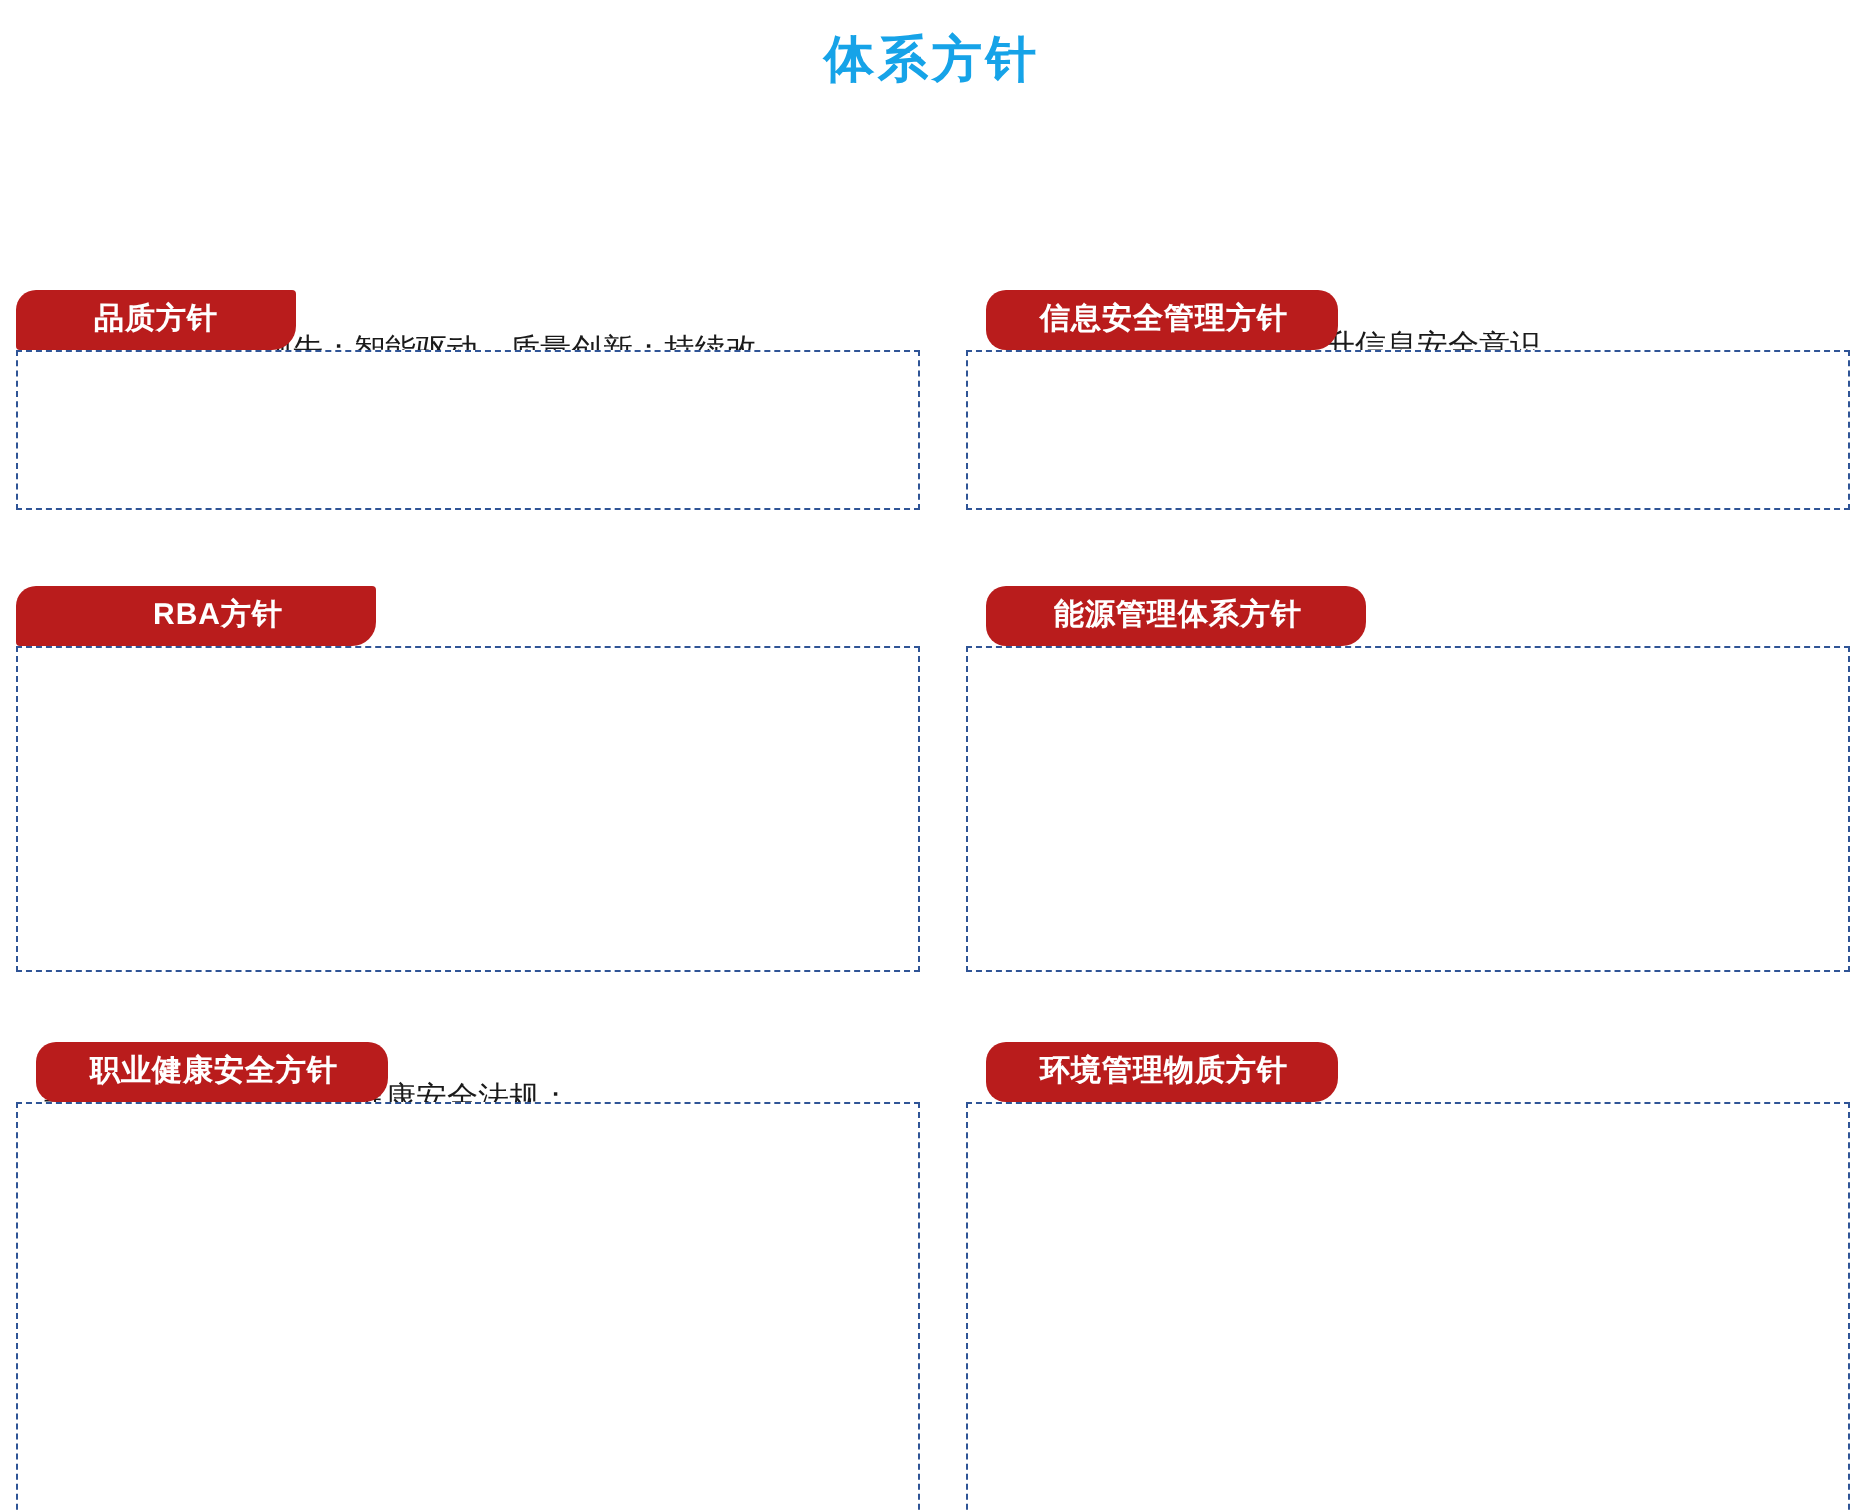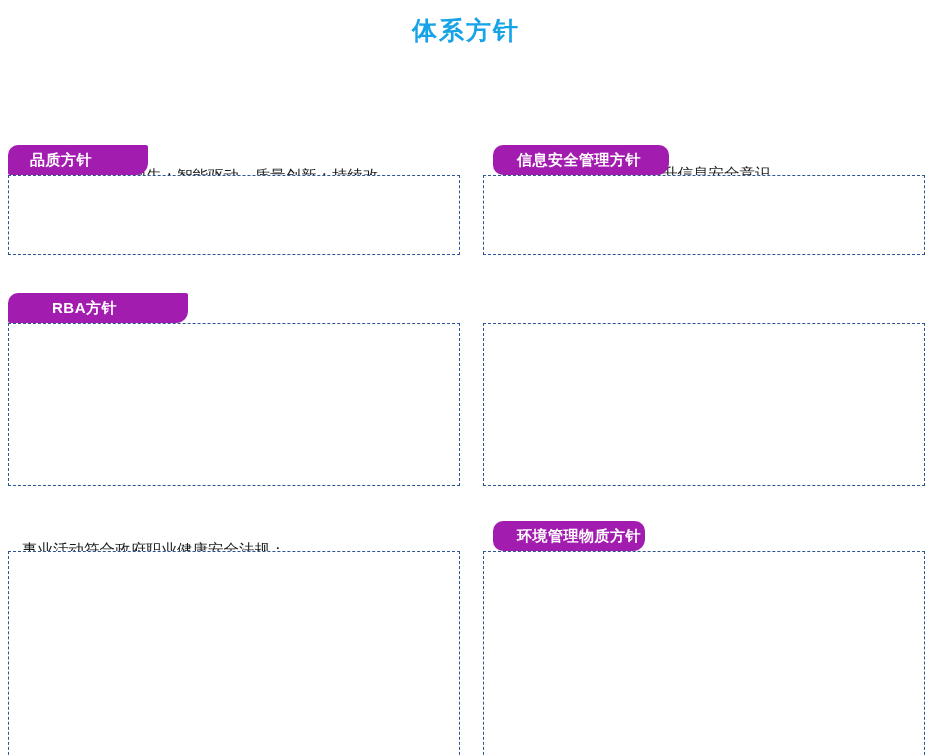--- a/index.html
+++ b/index.html
@@ -32,31 +32,32 @@
     width: 932px;
   }
 
   .card {
     position: absolute;
   }
 
   .card-badge {
     position: absolute;
     top: 0;
-    background: #a21caf;
+    background: #b91c1c;
     color: #ffffff;
     font-size: 15px;
     font-weight: bold;
     line-height: 30px;
     height: 30px;
     padding: 0 22px 0 22px;
     border-radius: 10px 2px 12px 2px;
     white-space: nowrap;
     z-index: 3;
     box-sizing: border-box;
+    text-align: center;
     letter-spacing: 0.5px;
   }
   .card-badge.pill {
     border-radius: 10px 10px 12px 10px;
     padding-left: 24px;
   }
 
   .card-body {
     position: absolute;
     top: 30px;
@@ -102,21 +103,21 @@
   #card-energy         { left: 483px; top: 230px; width: 442px; height: 193px; }
   #card-energy .card-badge { left: 10px; width: 190px; }
   #card-energy .card-text  { padding-top: 30px; padding-left: 24px; }
 
   
   #card-ohs            { left: 8px;   top: 458px; width: 452px; height: 254px; }
   #card-ohs .card-badge { left: 10px; width: 176px; }
   #card-ohs .card-text  { padding-top: 14px; }
 
   #card-env            { left: 483px; top: 458px; width: 442px; height: 254px; }
-  #card-env .card-badge { left: 10px; width: 152px; }
+  #card-env .card-badge { left: 10px; width: 176px; }
   #card-env .card-text  { padding-top: 44px; padding-left: 24px; }
 </style>
 </head>
 <body>
 
 <h1 id="page-title">体系方针</h1>
 
 <div class="board">
 
   <div class="card" id="card-quality">
@@ -142,30 +143,32 @@
     <div class="card-body"></div>
     <div class="card-text">
       <p>守法经营，坚持造福服务社会；</p>
       <p>环保节约，充分利用有限资源并持续改善；</p>
       <p>以人为本，塑造安全、有活力的工作环境；</p>
       <p>管理创新，达成公司卓越绩效。</p>
     </div>
   </div>
 
   <div class="card" id="card-energy">
+    <div class="card-badge pill">能源管理体系方针</div>
     <div class="card-body"></div>
     <div class="card-text">
       <p>规范用能管理，强化节能意识；</p>
       <p>提高用能效率，降低能源消耗；</p>
       <p>实施绩效考核，加强成本控制；</p>
       <p>履行法定义务，践行持续发展。</p>
     </div>
   </div>
 
   <div class="card" id="card-ohs">
+    <div class="card-badge pill">职业健康安全方针</div>
     <div class="card-body"></div>
     <div class="card-text">
       <p>事业活动符合政府职业健康安全法规；</p>
       <p>持续实行职业健康安全意识培训、安全隐患消除及事</p>
       <p>故应急处理预案和演练；</p>
       <p>有效控制管理危险源，实施职业健康安全系统，达至</p>
       <p>持续改进，控制危险伤害；</p>
       <p>结合协力厂商和员工参与和协商，达成职业健康安全</p>
       <p>目的。</p>
     </div>

